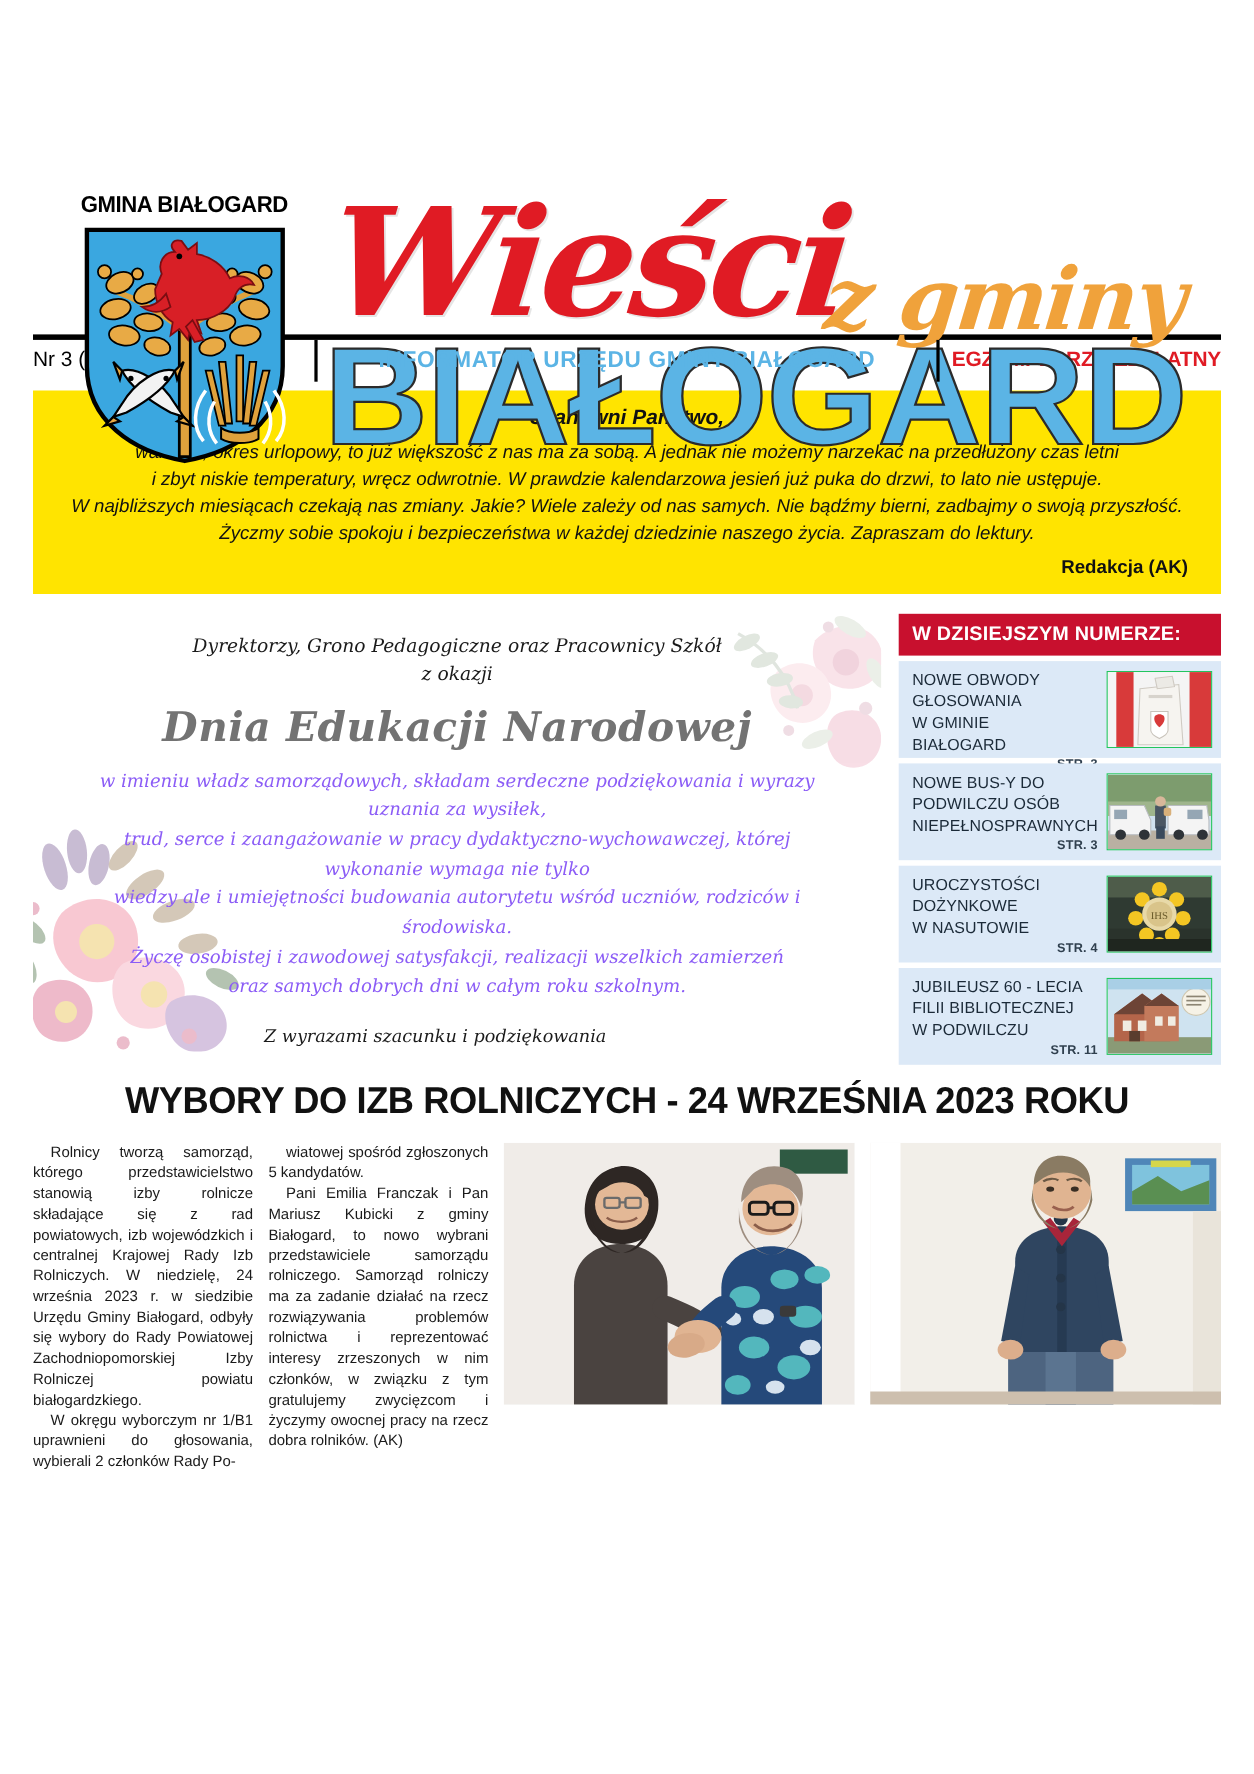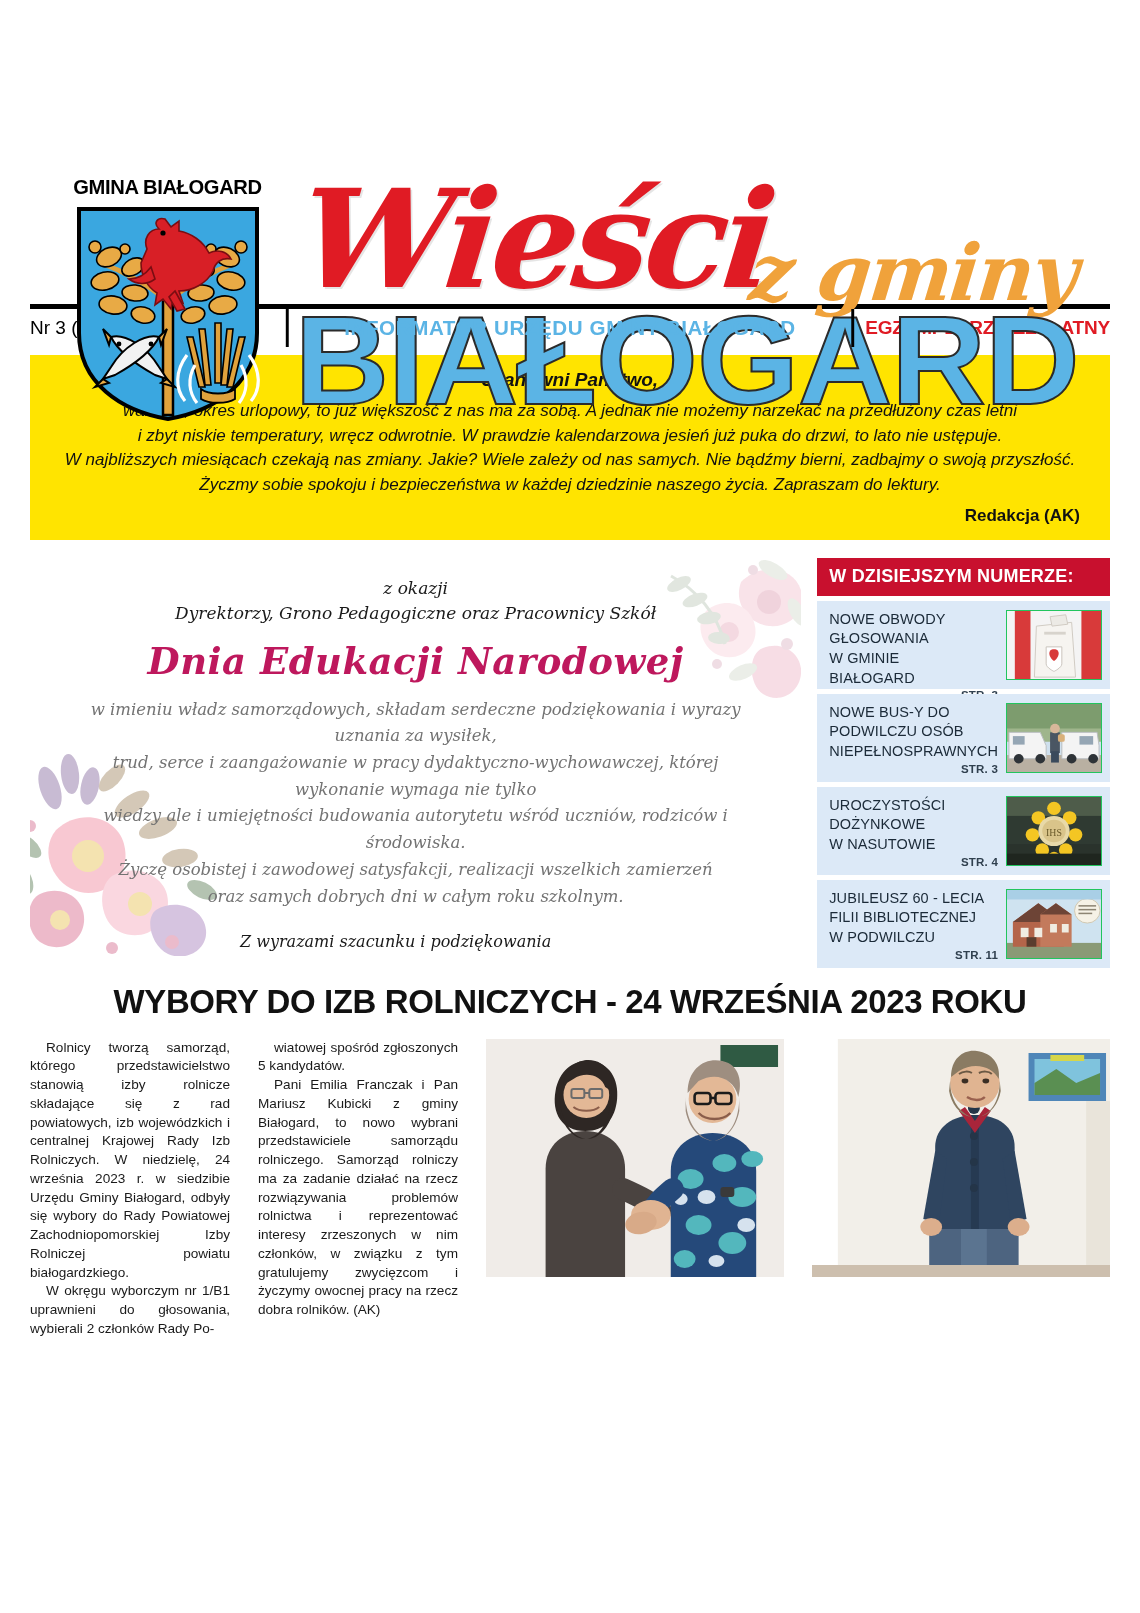--- a/index.html
+++ b/index.html
@@ -166,26 +166,26 @@
     text-align: center;
     font-family: "DejaVu Serif", serif;
   }
   .g-to {
     font-style: italic; font-size: 17px; color:#1a1a1a;
     line-height: 1.5;
   }
   .g-occasion {
     font-family: "DejaVu Serif", serif;
     font-style: italic; font-weight: bold;
-    font-size: 37px; color:#be185d;
+    font-size: 37px; color:#737373;
     margin: 12px 0 14px 0;
     letter-spacing: 0.5px;
   }
   .g-body {
-    font-style: italic; font-size: 16.5px; line-height: 1.62; color:#737373;
+    font-style: italic; font-size: 16.5px; line-height: 1.62; color:#8b5cf6;
   }
   .g-regards {
     font-style: italic; font-size: 16px; color:#1a1a1a;
     margin-top: 22px; text-align: left; padding-left: 170px;
   }
   .floral { position: absolute; z-index: 1; pointer-events:none; }
   .floral-tr { right: -10px; top: -6px; }
   .floral-bl { left: -14px; bottom: -8px; }
 
   
@@ -235,21 +235,21 @@
   .article { margin: 26px 30px 0 30px; }
   .art-headline {
     text-align: center;
     font-weight: bold;
     font-size: 34px;
     letter-spacing: -0.4px;
     color: #111;
     margin-bottom: 18px;
     transform: scaleX(0.97);
   }
-  .art-body { display: flex; gap: 28px; }
+  .art-body { display: flex; gap: 14px; }
   .col {
     flex: 0 0 200px;
     font-size: 13.6px;
     line-height: 1.38;
     color:#1a1a1a;
     text-align: justify;
     text-justify: inter-word;
     hyphens: manual;
   }
   .col p { margin: 0; text-indent: 16px; }
@@ -428,22 +428,22 @@
         <g fill="#e6a9bd">
           <circle cx="156" cy="208" r="7"></circle>
           <circle cx="96" cy="214" r="6"></circle>
           <circle cx="14" cy="92" r="6"></circle>
         </g>
       </g>
     </svg>
 
     <div class="greet-inner">
       <div class="g-to">
+        <div>Dyrektorzy, Grono Pedagogiczne oraz Pracownicy Szkół</div>
         <div>z okazji</div>
-        <div>Dyrektorzy, Grono Pedagogiczne oraz Pracownicy Szkół</div>
       </div>
       <div class="g-occasion">Dnia Edukacji Narodowej</div>
       <div class="g-body">
         <div>w imieniu władz samorządowych, składam  serdeczne podziękowania i wyrazy uznania za wysiłek,</div>
         <div>trud, serce i zaangażowanie w pracy dydaktyczno-wychowawczej, której wykonanie wymaga nie tylko</div>
         <div>wiedzy ale i  umiejętności budowania autorytetu wśród uczniów, rodziców i środowiska.</div>
         <div>Życzę osobistej i zawodowej satysfakcji, realizacji wszelkich zamierzeń</div>
         <div>oraz samych dobrych dni w całym roku szkolnym.</div>
       </div>
       <div class="g-regards">Z wyrazami szacunku i podziękowania</div>

